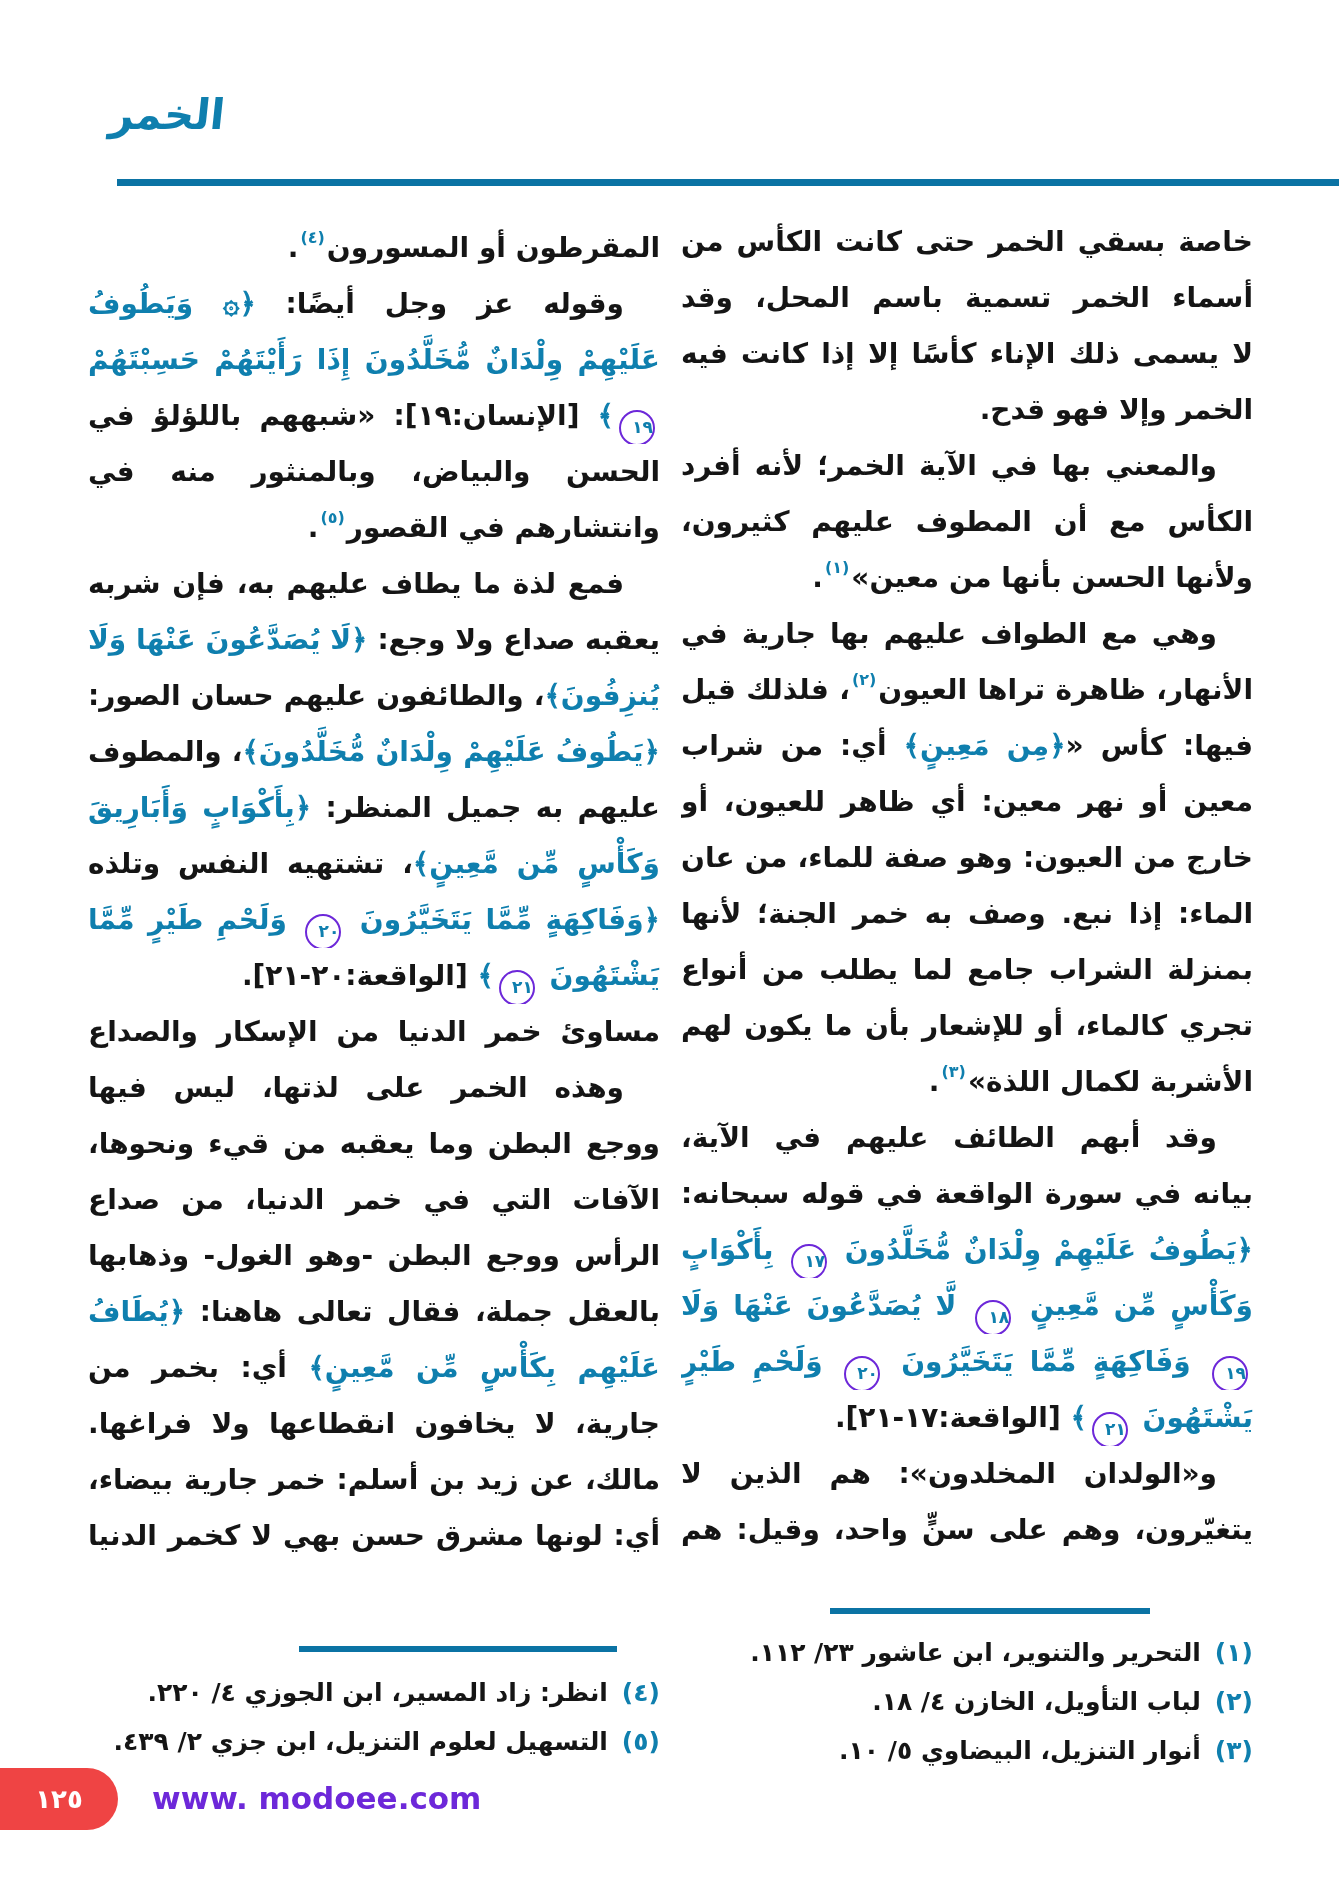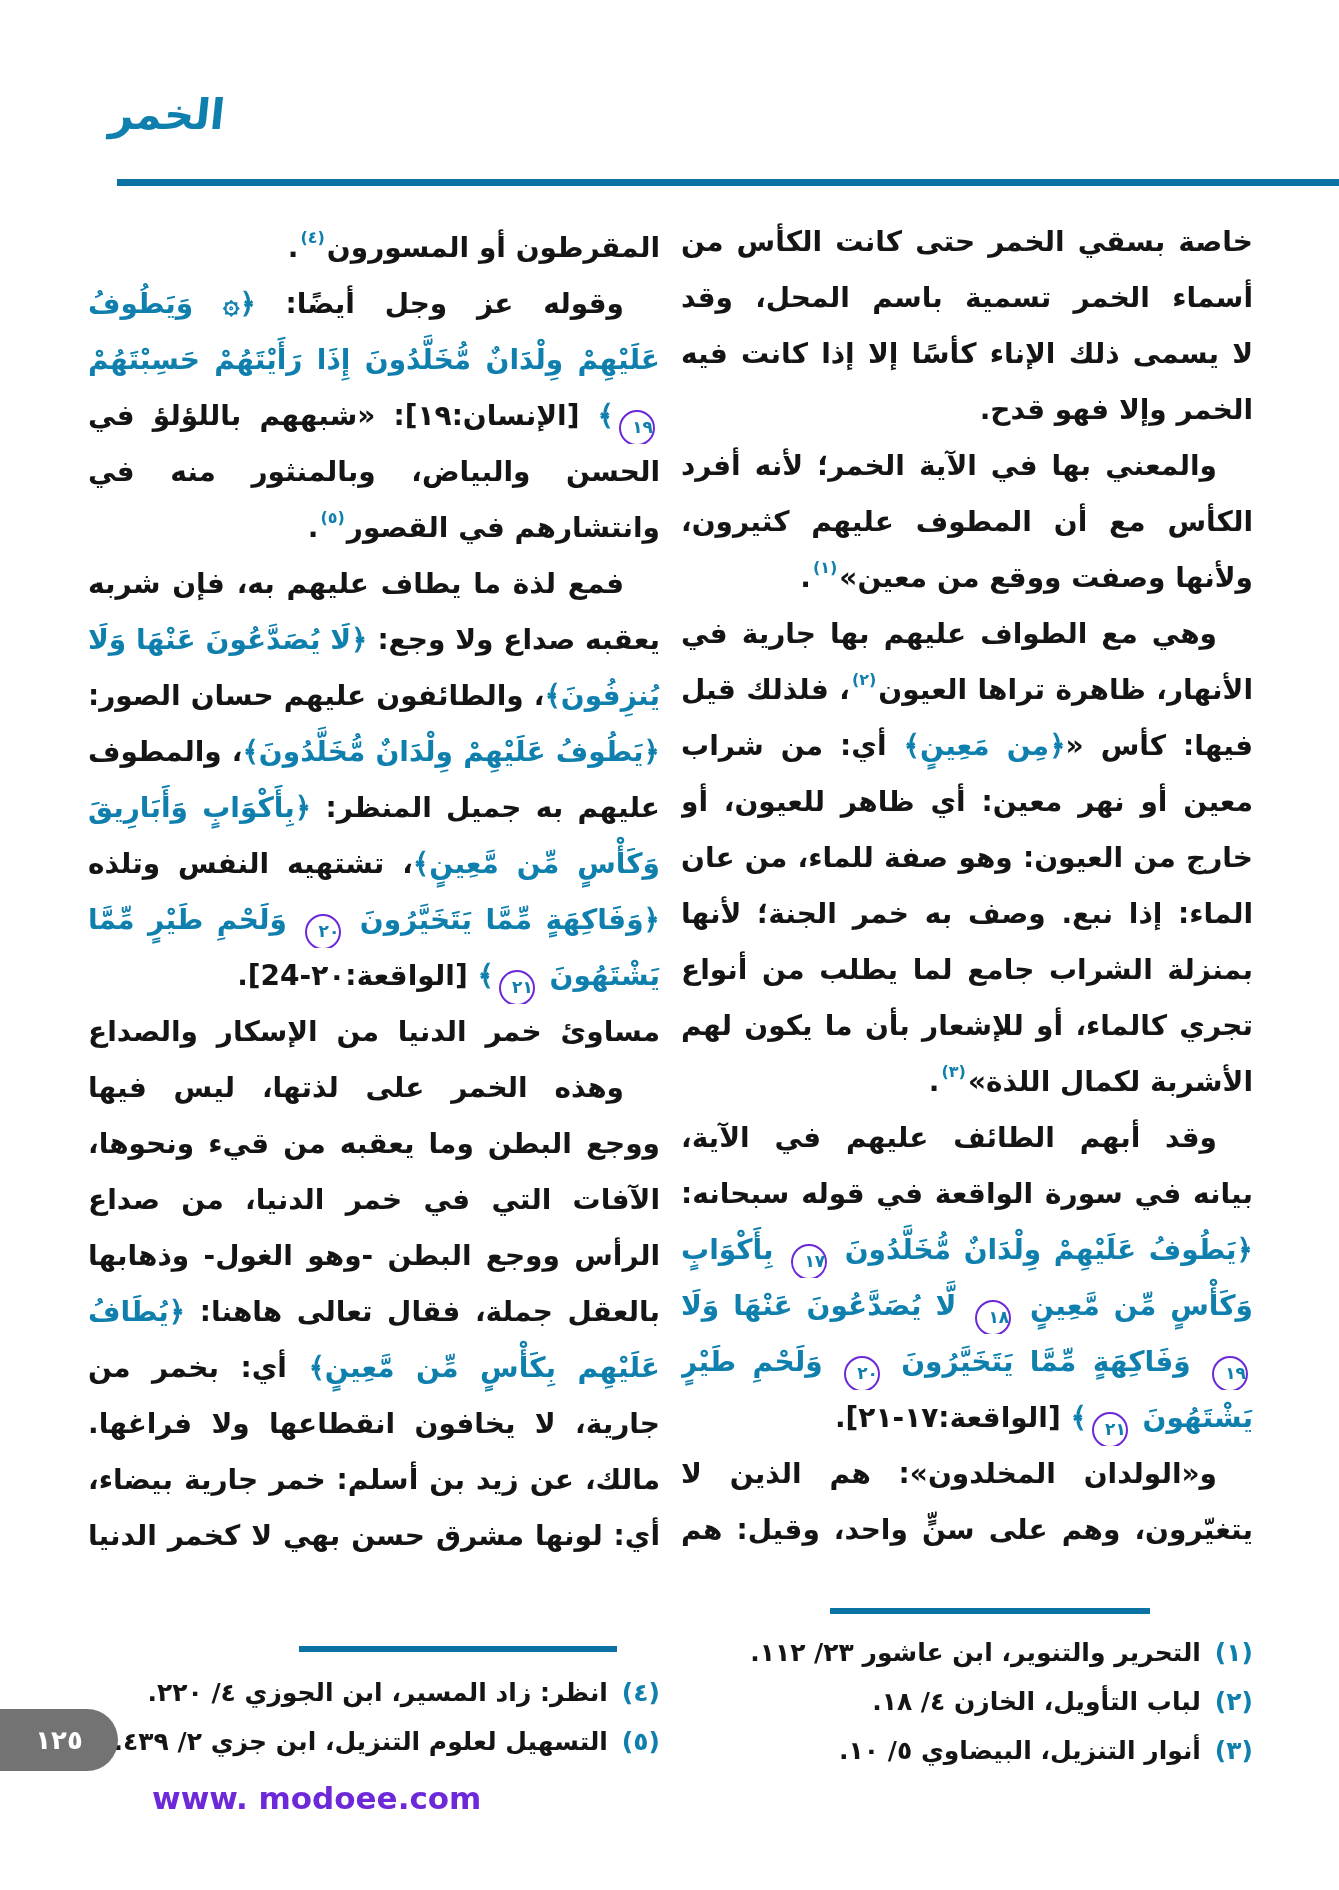--- a/index.html
+++ b/index.html
@@ -25,40 +25,40 @@
   .fn-rule{position:absolute;height:6px;background:#0b73a4;}
   .fn-rule-right{left:830px;top:1608px;width:320px;}
   .fn-rule-left{left:299px;top:1646px;width:318px;}
   .footnotes{position:absolute;width:572px;direction:rtl;color:#151515;font-weight:700;font-size:25px;}
   .footnotes-right{left:681px;top:1628px;}
   .footnotes-left{left:88px;top:1668px;}
   .footnote{line-height:49px;text-align:right;}
   .fn-num{color:#0f7fae;margin-left:14px;}
 
   
-  .page-tab{position:absolute;left:0;top:1709px;width:118px;height:62px;background:#737373;border-radius:0 31px 31px 0;display:flex;align-items:center;justify-content:center;}
+  .page-tab{position:absolute;left:0;top:1768px;width:118px;height:62px;background:#ef4444;border-radius:0 31px 31px 0;display:flex;align-items:center;justify-content:center;}
   .page-num{color:#ffffff;font-size:26px;font-weight:700;letter-spacing:4px;}
   .website{position:absolute;left:152px;top:1780px;font-size:31px;font-weight:700;color:#6d28d9;direction:ltr;}
 </style>
 </head>
 <body>
 
 <div class="page">
 
   <div class="header-title">الخمر</div>
   <div class="header-rule"></div>
 
   <div class="col col-right">
       <div class="line j"><span>خاصة بسقي الخمر حتى كانت الكأس من</span></div>
       <div class="line j"><span>أسماء الخمر تسمية باسم المحل، وقد قيل:</span></div>
       <div class="line j"><span>لا يسمى ذلك الإناء كأسًا إلا إذا كانت فيه</span></div>
       <div class="line e"><span>الخمر وإلا فهو قدح.</span></div>
       <div class="line i"><span>والمعني بها في الآية الخمر؛ لأنه أفرد</span></div>
       <div class="line j"><span>الكأس مع أن المطوف عليهم كثيرون،</span></div>
-      <div class="line e"><span>ولأنها وصفت ووقع من معين»</span><sup class="fnref">(١)</sup><span>.</span></div>
+      <div class="line e"><span>ولأنها الحسن بأنها من معين»</span><sup class="fnref">(١)</sup><span>.</span></div>
       <div class="line i"><span>وهي مع الطواف عليهم بها جارية في</span></div>
       <div class="line j"><span>الأنهار، ظاهرة تراها العيون</span><sup class="fnref">(٢)</sup><span>، فلذلك قيل</span></div>
       <div class="line j"><span>فيها: كأس «</span><span class="quran">﴿مِن مَعِينٍ﴾</span><span> أي: من شراب</span></div>
       <div class="line j"><span>معين أو نهر معين: أي ظاهر للعيون، أو</span></div>
       <div class="line j"><span>خارج من العيون: وهو صفة للماء، من عان</span></div>
       <div class="line j"><span>الماء: إذا نبع. وصف به خمر الجنة؛ لأنها</span></div>
       <div class="line j"><span>بمنزلة الشراب جامع لما يطلب من أنواع</span></div>
       <div class="line j"><span>تجري كالماء، أو للإشعار بأن ما يكون لهم</span></div>
       <div class="line e"><span>الأشربة لكمال اللذة»</span><sup class="fnref">(٣)</sup><span>.</span></div>
       <div class="line i"><span>وقد أبهم الطائف عليهم في الآية، ووقع</span></div>
@@ -77,21 +77,21 @@
       <div class="line j"><span class="medal">١٩</span><span class="quran">﴾</span><span> [الإنسان:١٩]: «شبههم باللؤلؤ في</span></div>
       <div class="line j"><span>الحسن والبياض، وبالمنثور منه في كثرتهم</span></div>
       <div class="line e"><span>وانتشارهم في القصور</span><sup class="fnref">(٥)</sup><span>.</span></div>
       <div class="line i"><span>فمع لذة ما يطاف عليهم به، فإن شربه لا</span></div>
       <div class="line j"><span>يعقبه صداع ولا وجع: </span><span class="quran">﴿لَا يُصَدَّعُونَ عَنْهَا وَلَا</span></div>
       <div class="line j"><span class="quran">يُنزِفُونَ﴾</span><span>، والطائفون عليهم حسان الصور:</span></div>
       <div class="line j"><span class="quran">﴿يَطُوفُ عَلَيْهِمْ وِلْدَانٌ مُّخَلَّدُونَ﴾</span><span>، والمطوف</span></div>
       <div class="line j"><span>عليهم به جميل المنظر: </span><span class="quran">﴿بِأَكْوَابٍ وَأَبَارِيقَ</span></div>
       <div class="line j"><span class="quran">وَكَأْسٍ مِّن مَّعِينٍ﴾</span><span>، تشتهيه النفس وتلذه العين:</span></div>
       <div class="line j"><span class="quran">﴿وَفَاكِهَةٍ مِّمَّا يَتَخَيَّرُونَ </span><span class="medal">٢٠</span><span class="quran"> وَلَحْمِ طَيْرٍ مِّمَّا</span></div>
-      <div class="line e"><span class="quran">يَشْتَهُونَ </span><span class="medal">٢١</span><span class="quran">﴾</span><span> [الواقعة:٢٠-24].</span></div>
+      <div class="line e"><span class="quran">يَشْتَهُونَ </span><span class="medal">٢١</span><span class="quran">﴾</span><span> [الواقعة:٢٠-٢١].</span></div>
       <div class="line j"><span>مساوئ خمر الدنيا من الإسكار والصداع</span></div>
       <div class="line i"><span>وهذه الخمر على لذتها، ليس فيها</span></div>
       <div class="line j"><span>ووجع البطن وما يعقبه من قيء ونحوها،</span></div>
       <div class="line j"><span>الآفات التي في خمر الدنيا، من صداع</span></div>
       <div class="line j"><span>الرأس ووجع البطن -وهو الغول- وذهابها</span></div>
       <div class="line j"><span>بالعقل جملة، فقال تعالى هاهنا: </span><span class="quran">﴿يُطَافُ</span></div>
       <div class="line j"><span class="quran">عَلَيْهِم بِكَأْسٍ مِّن مَّعِينٍ﴾</span><span> أي: بخمر من أنهار</span></div>
       <div class="line j"><span>جارية، لا يخافون انقطاعها ولا فراغها. قال</span></div>
       <div class="line j"><span>مالك، عن زيد بن أسلم: خمر جارية بيضاء،</span></div>
       <div class="line j"><span>أي: لونها مشرق حسن بهي لا كخمر الدنيا</span></div>

